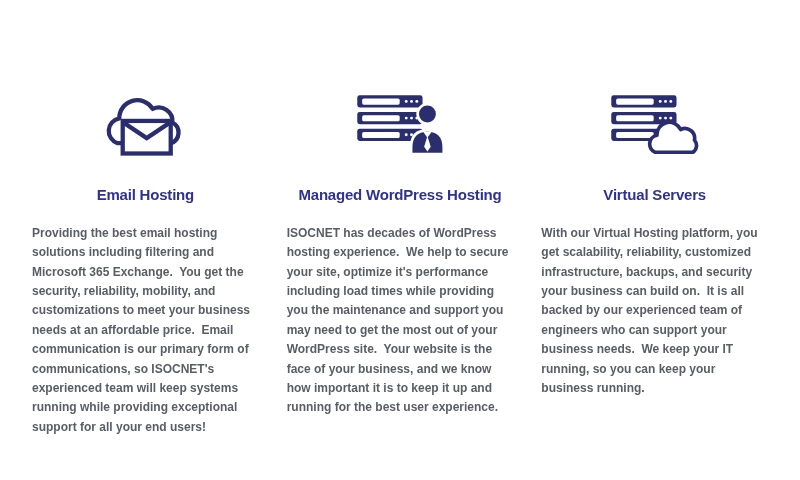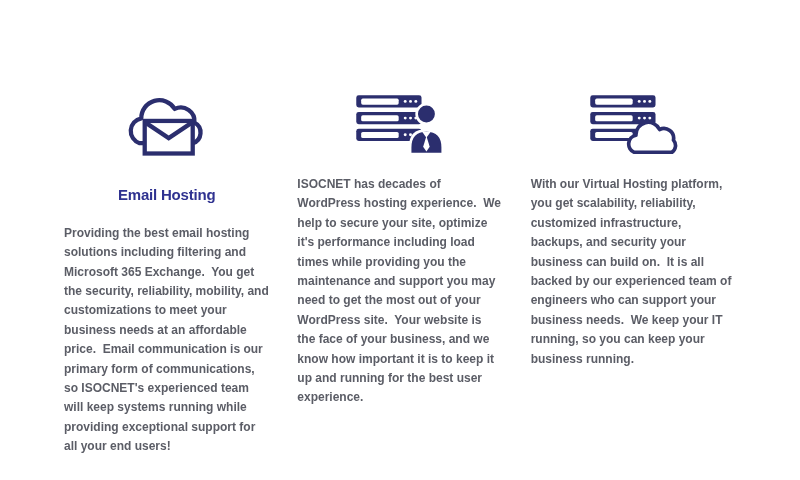--- a/index.html
+++ b/index.html
@@ -4,21 +4,21 @@
 <style>
   * { box-sizing: border-box; }
   html, body { margin: 0; padding: 0; }
   body {
     width: 800px;
     height: 480px;
     background: var(--bg, #ffffff);
     font-family: "Liberation Sans", sans-serif;
     overflow: hidden;
   }
-  .section { padding: 90px 64px 0; }
+  .section { padding: 90px 32px 0; }
   .cols { display: flex; gap: 28px; }
   .col { flex: 1; min-width: 0; }
   .icon-wrap {
     height: 66px;
     display: flex;
     align-items: center;
     justify-content: center;
   }
   .ic { color: var(--navy, #2b2e6e); display: block; }
   .title {
@@ -78,20 +78,21 @@
             <circle cx="64" cy="52.5" r="1.8"></circle>
               <circle cx="70.5" cy="52.5" r="1.8"></circle>
               <circle cx="77" cy="52.5" r="1.8"></circle>
           </g>
           <circle cx="90" cy="27" r="12" fill="currentColor" stroke="#ffffff" stroke-width="3.25"></circle>
           <path d="M 70,76 L 70,68 C 70,52 79,47 90,47 C 101,47 110,52 110,68 L 110,76 Z" fill="currentColor" stroke="#ffffff" stroke-width="3.25"></path>
           <path d="M 85,49 L 95,49 L 90,56 Z" fill="#ffffff"></path>
           <path d="M 90,54 L 86,67 L 90,73 L 94,67 Z" fill="#ffffff"></path>
         </svg>
       </div>
+      <h3 class="title">Managed WordPress Hosting</h3>
       <p class="desc">ISOCNET has decades of WordPress hosting experience.  We help to secure your site, optimize it's performance including load times while providing you the maintenance and support you may need to get the most out of your WordPress site.  Your website is the face of your business, and we know how important it is to keep it up and running for the best user experience.</p>
     </div>
 
     <div class="col">
       <div class="icon-wrap">
         <svg class="ic" width="93" height="62" viewBox="0 0 114 76" aria-hidden="true">
           <g fill="currentColor">
             <rect x="4" y="4" width="80" height="15" rx="3"></rect>
             <rect x="4" y="24.5" width="80" height="15" rx="3"></rect>
             <rect x="4" y="45" width="80" height="15" rx="3"></rect>
@@ -106,17 +107,18 @@
             <circle cx="64" cy="32" r="1.8"></circle>
               <circle cx="70.5" cy="32" r="1.8"></circle>
               <circle cx="77" cy="32" r="1.8"></circle>
             <circle cx="64" cy="52.5" r="1.8"></circle>
               <circle cx="70.5" cy="52.5" r="1.8"></circle>
               <circle cx="77" cy="52.5" r="1.8"></circle>
           </g>
           <path d="M 58,74 A 11,11 0 0 1 60,53 A 15.2,15.2 0 0 1 89,46 A 12,12 0 0 1 106,59 A 10,10 0 0 1 104,74 Z" fill="#ffffff" stroke="currentColor" stroke-width="4.5" stroke-linejoin="round"></path>
         </svg>
       </div>
+      <h3 class="title">Virtual Servers</h3>
       <p class="desc">With our Virtual Hosting platform, you get scalability, reliability, customized infrastructure, backups, and security your business can build on.  It is all backed by our experienced team of engineers who can support your business needs.  We keep your IT running, so you can keep your business running.</p>
     </div>
 
   </div>
 </div>
 
 </body></html>

